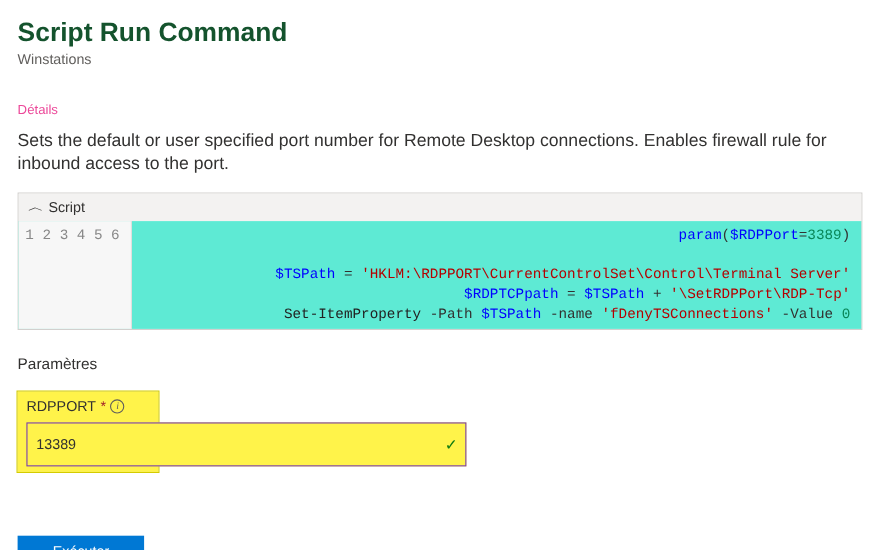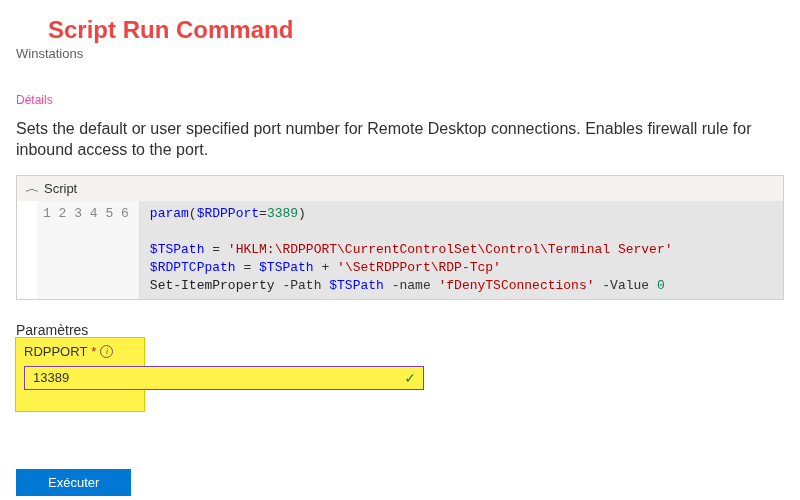--- a/index.html
+++ b/index.html
@@ -6,22 +6,21 @@
     body {
       font-family: "Segoe UI", -apple-system, sans-serif;
       background: #fff;
       color: #323130;
       padding: 16px 16px 24px 16px;
       width: 800px;
     }
     .page-title {
       font-size: 24px;
       font-weight: 600;
-      color: #ef4444;
-      margin-left: 32px;
+      color: #14532d;
     }
     .page-subtitle {
       font-size: 13px;
       color: #605e5c;
       margin-top: 2px;
     }
     .section-label {
       font-size: 12px;
       color: #ec4899;
       margin-top: 32px;
@@ -49,47 +48,48 @@
     .chevron-up {
       display: inline-block;
       font-size: 11px;
       transform: scaleX(1.3);
     }
     .code-area {
       display: flex;
       font-family: Consolas, "Courier New", monospace;
       font-size: 13px;
       line-height: 18px;
-      background: #e5e5e5;
-      margin-left: 20px;
+      background: #5eead4;
     }
     .gutter {
       background: #f7f7f7;
       color: #888;
       text-align: right;
       padding: 4px 10px 4px 6px;
       border-right: 1px solid #e1dfdd;
       user-select: none;
       min-width: 36px;
     }
     .code {
       padding: 4px 10px;
       white-space: pre;
       flex: 1;
+      text-align: right;
     }
     .kw { color: #0000ff; }
     .var { color: #0000ff; }
     .num { color: #098658; }
     .str { color: #b40000; }
     .cmd { color: #222; }
     .params-label {
       font-size: 14px;
       margin-top: 22px;
     }
     .field-block {
+      margin-top: 18px;
       padding: 6px 8px 12px 8px;
       width: 128px;
       position: relative;
     }
     .highlight {
       background: #fff34a;
       outline: 1px solid #d4cc00;
     }
     .field-label {
       font-size: 13px;
@@ -119,21 +119,21 @@
       align-items: center;
     }
     .text-input {
       width: 100%;
       border: 1px solid #7a3fb0;
       padding: 4px 26px 4px 8px;
       font-size: 13px;
       background: #fff34a;
       color: #323130;
       outline: none;
-      height: 24px;
+      height: 40px;
     }
     .valid-check {
       position: absolute;
       right: 8px;
       color: #107c10;
       font-size: 14px;
       pointer-events: none;
     }
     .exec-btn {
       margin-top: 58px;

